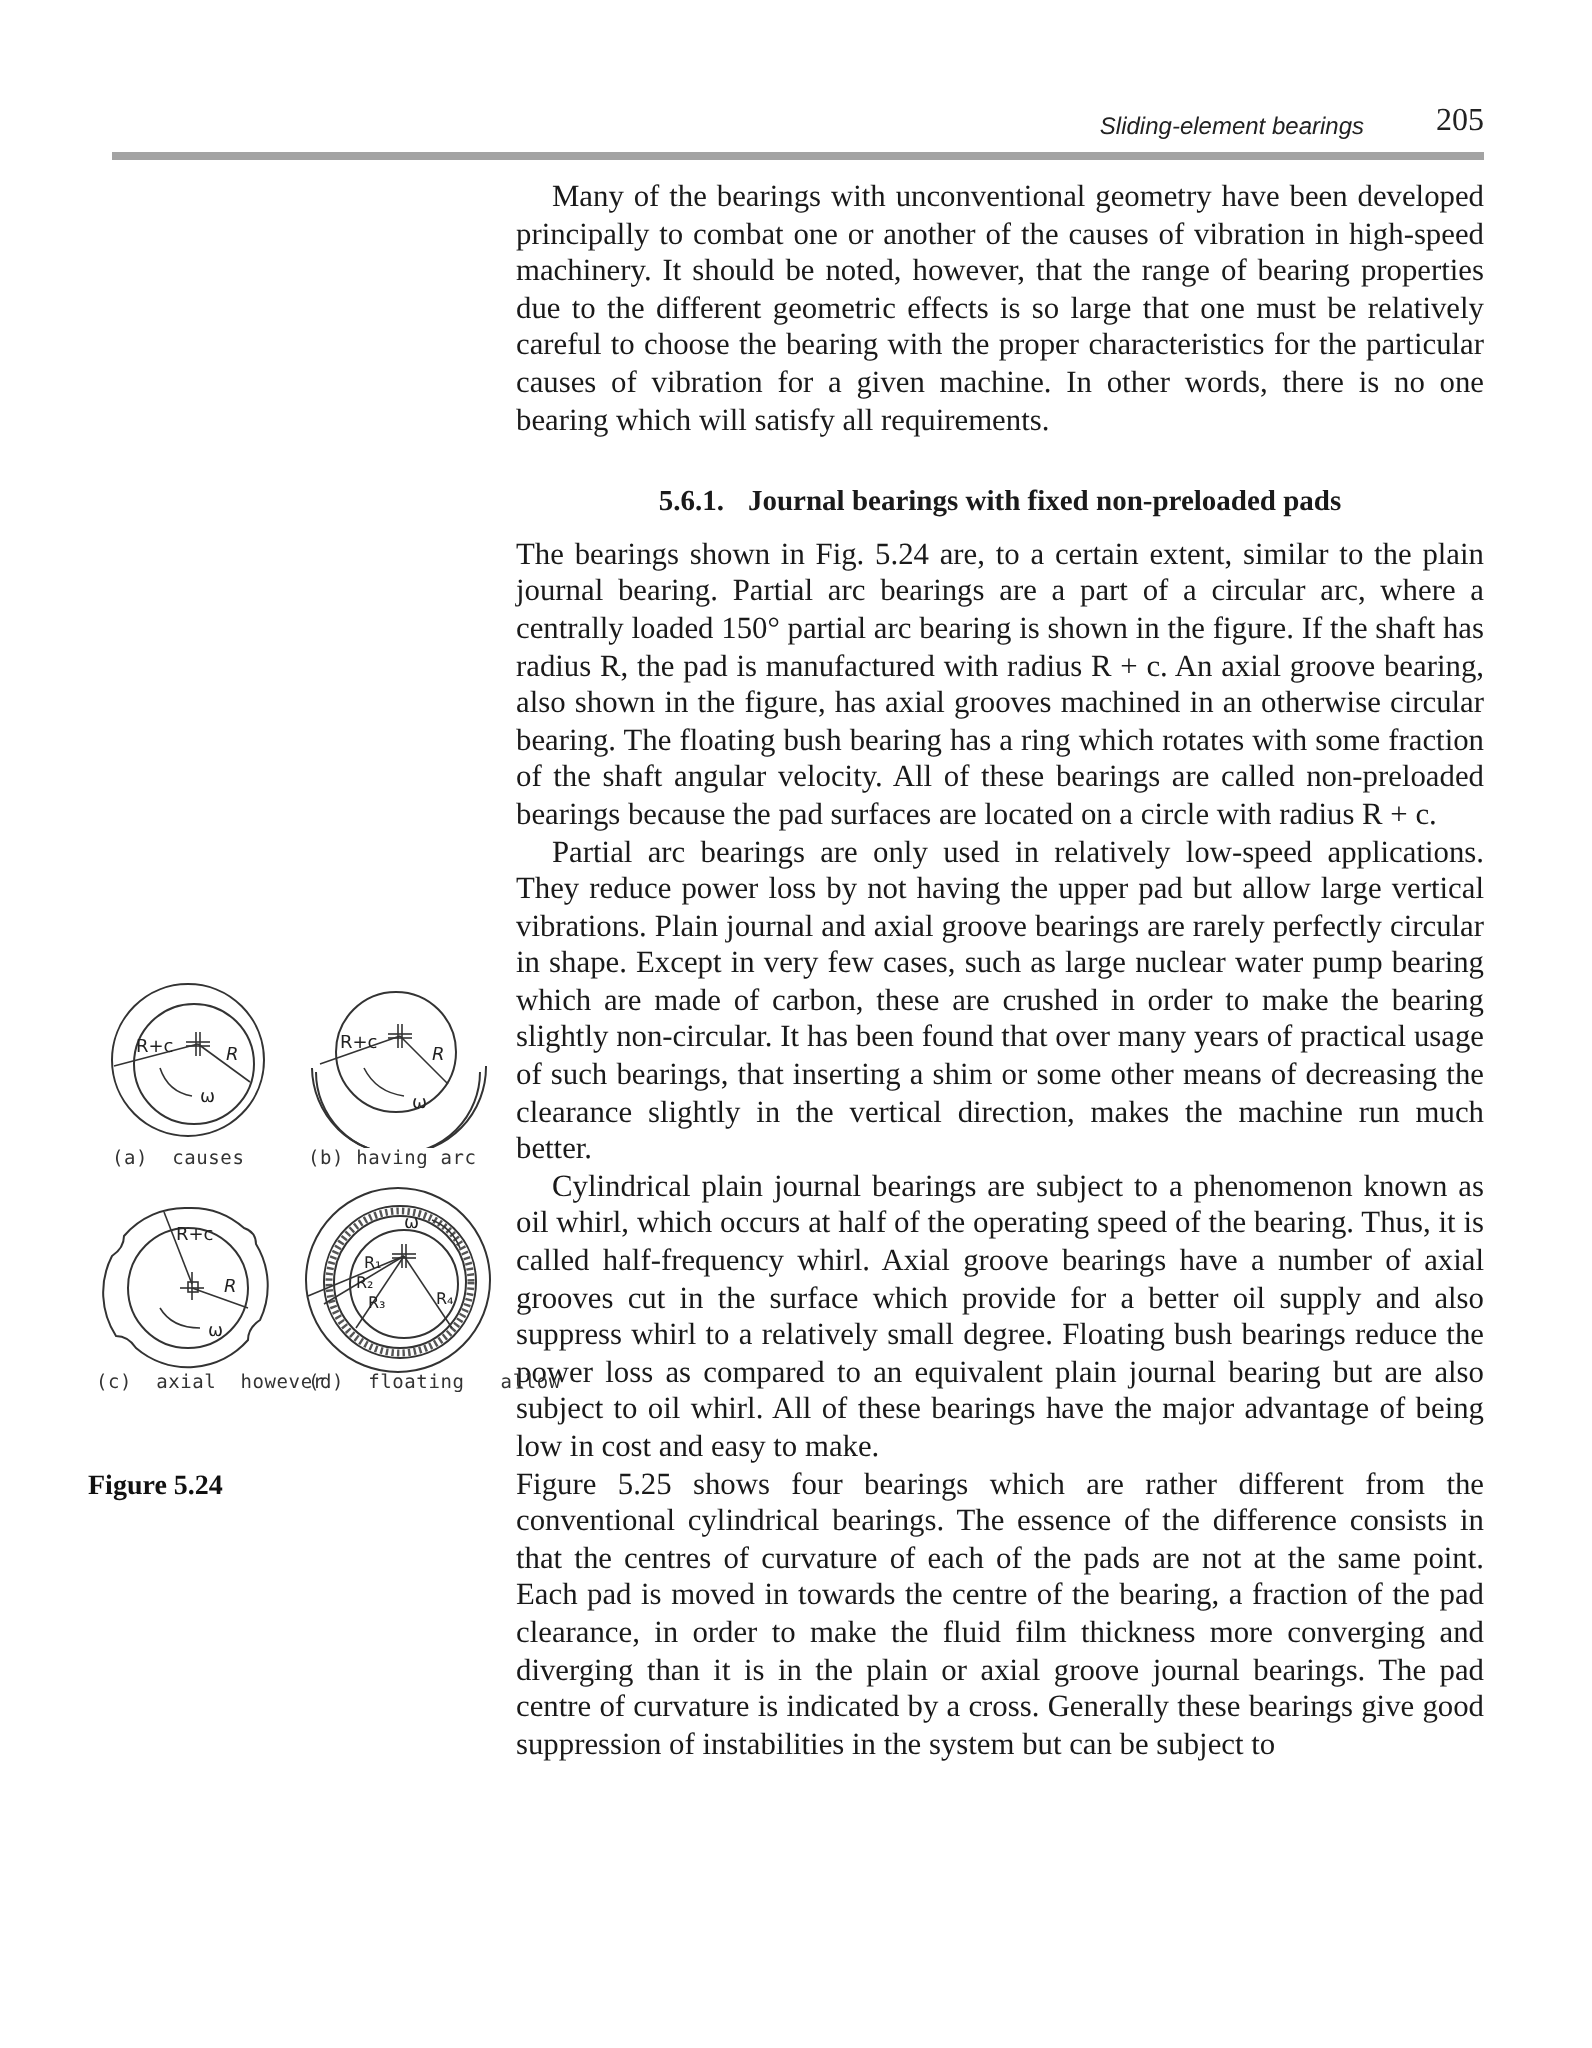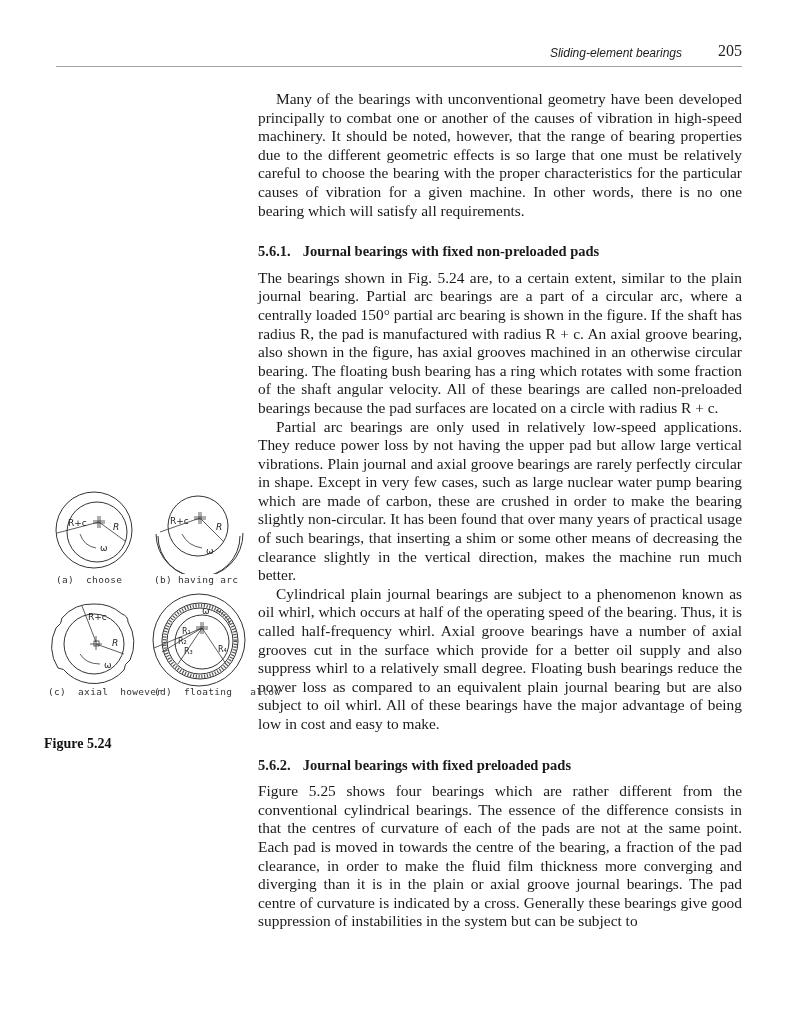--- a/index.html
+++ b/index.html
@@ -1,23 +1,23 @@
 <!DOCTYPE html>
 <html><head>
   <meta charset="utf-8">
   <style>
     html, body { margin: 0; padding: 0; background: #ffffff; }
     body { width: 796px; height: 1024px; position: relative; overflow: hidden; color: #1a1a1a; }
-    .running-head { position: absolute; left: 56px; top: 42px; width: 686px; height: 24px; border-bottom: 1px solid #a3a3a3; }
+    .running-head { position: absolute; left: 56px; top: 52px; width: 686px; height: 24px; border-bottom: 4px solid #a3a3a3; }
     .running-title { position: absolute; right: 60px; top: 4px; font-family: "Liberation Sans", sans-serif; font-style: italic; font-size: 12px; color: #222; }
     .page-number { position: absolute; right: 0; top: 0px; font-family: "Liberation Serif", serif; font-size: 16px; color: #222; text-align: right; }
     .main { position: absolute; left: 258px; top: 90px; width: 484px; font-family: "Liberation Serif", serif; font-size: 15.4px; line-height: 18.6px; color: #1a1a1a; text-align: justify; }
     .main p { margin: 0; text-indent: 0; font-family: Liberation Serif, serif; }
     .main p.indent { text-indent: 18px; }
-    .section-heading { font-family: "Liberation Serif", serif; font-weight: bold; font-size: 14.5px; margin: 0; text-align: left; }
+    .section-heading { font-family: "Liberation Serif", serif; font-weight: bold; font-size: 14.5px; margin: 0; text-align: center; }
     .section-heading .num { margin-right: 12px; }
     #h561 { margin-top: 22px; margin-bottom: 8px; }
     #h562 { margin-top: 22px; margin-bottom: 8px; }
     .figure { position: absolute; left: 44px; top: 490px; width: 210px; height: 262px; }
     .fig-panel { position: absolute; }
     .fig-caption-sub { position: absolute; font-family: "DejaVu Sans Mono", monospace; font-size: 9.5px; color: #333; letter-spacing: 0.3px; white-space: pre; }
     .figure-label { position: absolute; left: 0; top: 246px; font-family: "Liberation Serif", serif; font-weight: bold; font-size: 14px; color: #111; }
     svg text { font-family: "DejaVu Sans", sans-serif; fill: #222; }
   </style>
 </head>
@@ -31,23 +31,20 @@
 <div class="main">
   <p class="indent">Many of the bearings with unconventional geometry have been developed principally to combat one or another of the causes of vibration in high-speed machinery. It should be noted, however, that the range of bearing properties due to the different geometric effects is so large that one must be relatively careful to choose the bearing with the proper characteristics for the particular causes of vibration for a given machine. In other words, there is no one bearing which will satisfy all requirements.</p>
 
   <h3 class="section-heading" id="h561">
     <span class="num">5.6.1.</span><span>Journal bearings with fixed non-preloaded pads</span>
   </h3>
   <p>The bearings shown in Fig. 5.24 are, to a certain extent, similar to the plain journal bearing. Partial arc bearings are a part of a circular arc, where a centrally loaded 150° partial arc bearing is shown in the figure. If the shaft has radius R, the pad is manufactured with radius R + c. An axial groove bearing, also shown in the figure, has axial grooves machined in an otherwise circular bearing. The floating bush bearing has a ring which rotates with some fraction of the shaft angular velocity. All of these bearings are called non-preloaded bearings because the pad surfaces are located on a circle with radius R + c.</p>
   <p class="indent">Partial arc bearings are only used in relatively low-speed applications. They reduce power loss by not having the upper pad but allow large vertical vibrations. Plain journal and axial groove bearings are rarely perfectly circular in shape. Except in very few cases, such as large nuclear water pump bearing which are made of carbon, these are crushed in order to make the bearing slightly non-circular. It has been found that over many years of practical usage of such bearings, that inserting a shim or some other means of decreasing the clearance slightly in the vertical direction, makes the machine run much better.</p>
   <p class="indent">Cylindrical plain journal bearings are subject to a phenomenon known as oil whirl, which occurs at half of the operating speed of the bearing. Thus, it is called half-frequency whirl. Axial groove bearings have a number of axial grooves cut in the surface which provide for a better oil supply and also suppress whirl to a relatively small degree. Floating bush bearings reduce the power loss as compared to an equivalent plain journal bearing but are also subject to oil whirl. All of these bearings have the major advantage of being low in cost and easy to make.</p>
 
-  <h3 class="section-heading" id="h562">
-    <span class="num">5.6.2.</span><span>Journal bearings with fixed preloaded pads</span>
-  </h3>
   <p>Figure 5.25 shows four bearings which are rather different from the conventional cylindrical bearings. The essence of the difference consists in that the centres of curvature of each of the pads are not at the same point. Each pad is moved in towards the centre of the bearing, a fraction of the pad clearance, in order to make the fluid film thickness more converging and diverging than it is in the plain or axial groove journal bearings. The pad centre of curvature is indicated by a cross. Generally these bearings give good suppression of instabilities in the system but can be subject to</p>
 </div>
 
 <div class="figure">
 
   <svg class="fig-panel" style="left:0;top:0" width="100" height="84" viewBox="0 0 100 84">
     <circle cx="50" cy="40" r="38" fill="none" stroke="#333" stroke-width="1"></circle>
     <circle cx="53" cy="42" r="30" fill="none" stroke="#333" stroke-width="1"></circle>
     <g stroke="#333" stroke-width="0.8">
       <line x1="54" y1="26" x2="54" y2="38"></line>
@@ -55,21 +52,21 @@
       <line x1="49" y1="31" x2="61" y2="31"></line>
         <line x1="49" y1="33" x2="61" y2="33"></line>
     </g>
     <line x1="13" y1="43" x2="55" y2="32" stroke="#333" stroke-width="0.8"></line>
     <line x1="55" y1="32" x2="81" y2="51" stroke="#333" stroke-width="0.8"></line>
     <path d="M36 44 Q40 56 52 58" fill="none" stroke="#333" stroke-width="0.8"></path>
     <text x="24" y="36" font-size="9">R+c</text>
     <text x="69" y="40" font-size="9" font-style="italic">R</text>
     <text x="56" y="61" font-size="9">ω</text>
   </svg>
-  <span class="fig-caption-sub" style="left:12px;top:84px">(a)  choose</span>
+  <span class="fig-caption-sub" style="left:12px;top:84px">(a)  causes</span>
 
   <svg class="fig-panel" style="left:100px;top:0" width="105" height="84" viewBox="0 0 105 84">
     <circle cx="54" cy="36" r="30" fill="none" stroke="#333" stroke-width="1"></circle>
     <path d="M14 46 A40 40 0 0 0 96 46" fill="none" stroke="#333" stroke-width="1"></path>
     <path d="M12 44 A43 43 0 0 0 99 43" fill="none" stroke="#333" stroke-width="1"></path>
     <g stroke="#333" stroke-width="0.8">
       <line x1="55" y1="22" x2="55" y2="34"></line>
         <line x1="57" y1="22" x2="57" y2="34"></line>
       <line x1="50" y1="27" x2="62" y2="27"></line>
         <line x1="50" y1="29" x2="62" y2="29"></line>

